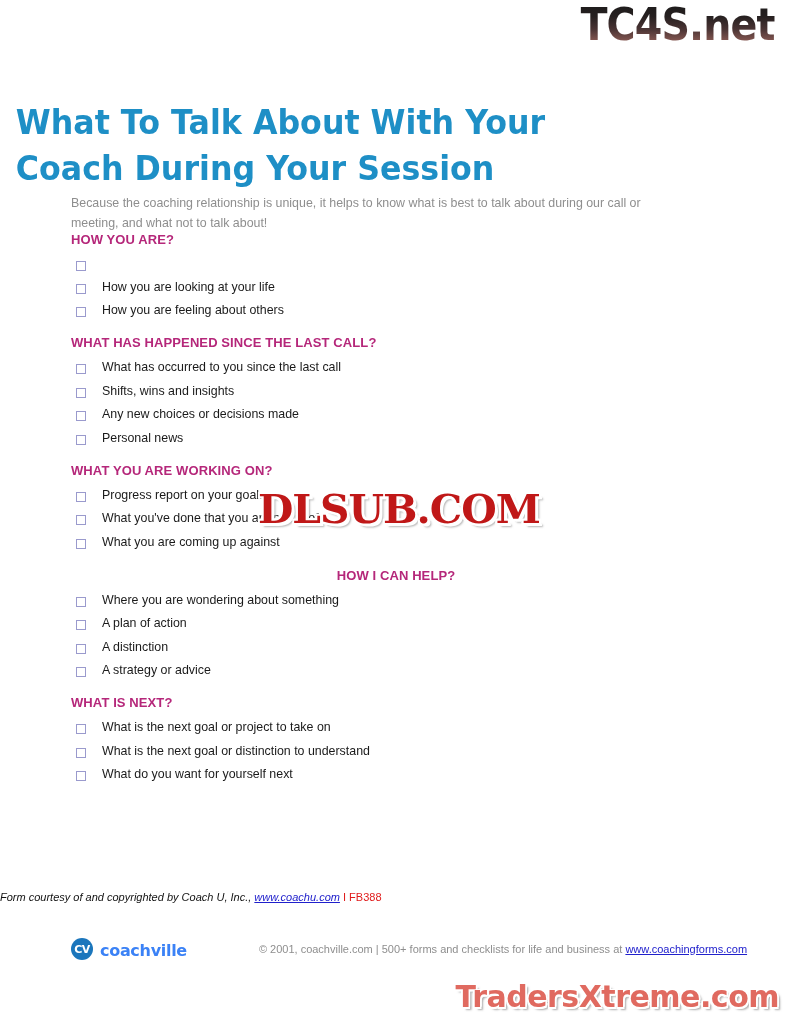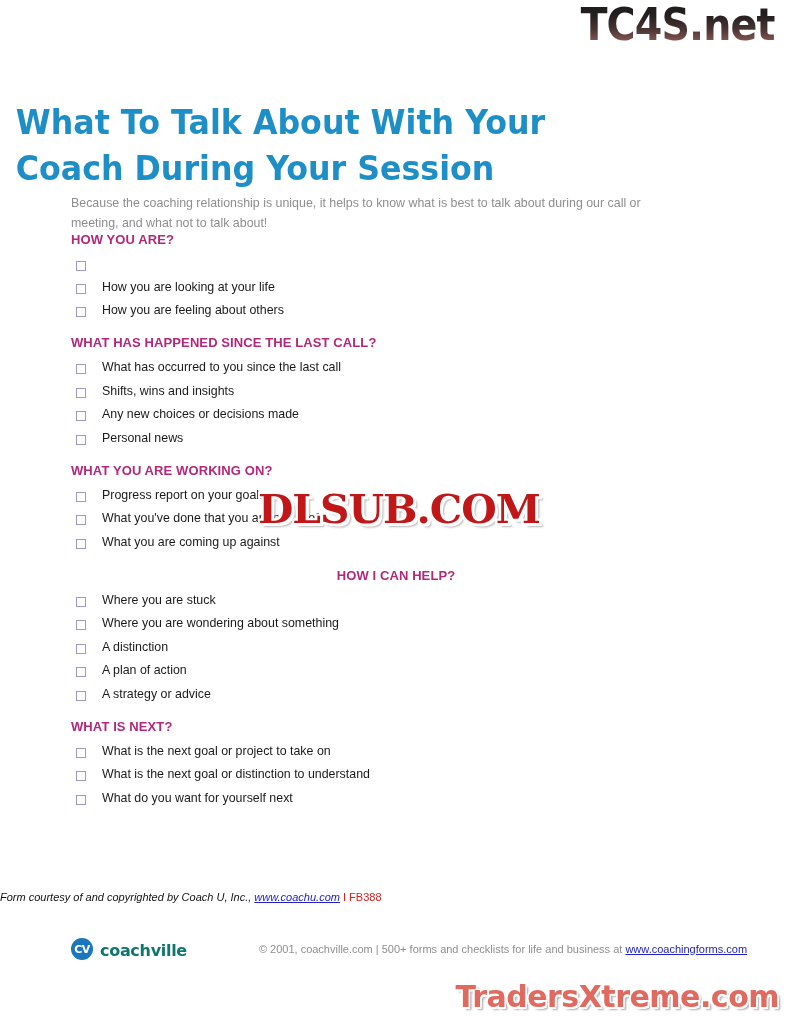--- a/index.html
+++ b/index.html
@@ -181,21 +181,21 @@
     display: flex;
     align-items: center;
     justify-content: center;
     letter-spacing: -0.5px;
   }
   .cv-word {
     margin-left: 7px;
     font-family: "DejaVu Sans", sans-serif;
     font-weight: bold;
     font-size: 16px;
-    color: #0f766e;
+    color: #3b82f6;
     letter-spacing: -0.3px;
   }
   .bottom-note {
     margin-left: 72px;
     color: #8e8e8e;
     font-size: 11px;
     line-height: 14px;
     white-space: nowrap;
   }
   .bottom-note a.lk2 {
@@ -291,33 +291,29 @@
         <span class="item-label">What you are coming up against</span>
       </li>
     </ul>
   </section>
 
   <section class="section s4">
     <div class="sec-head">HOW I CAN HELP?</div>
     <ul class="items">
       <li class="item">
         <span class="cbox"></span>
-        <span class="item-label">Where you are stuck</span>
-      </li>
-      <li class="item">
-        <span class="cbox"></span>
         <span class="item-label">Where you are wondering about something</span>
       </li>
       <li class="item">
         <span class="cbox"></span>
+        <span class="item-label">A plan of action</span>
+      </li>
+      <li class="item">
+        <span class="cbox"></span>
         <span class="item-label">A distinction</span>
-      </li>
-      <li class="item">
-        <span class="cbox"></span>
-        <span class="item-label">A plan of action</span>
       </li>
       <li class="item">
         <span class="cbox"></span>
         <span class="item-label">A strategy or advice</span>
       </li>
     </ul>
   </section>
 
   <section class="section s5">
     <div class="sec-head">WHAT IS NEXT?</div>

